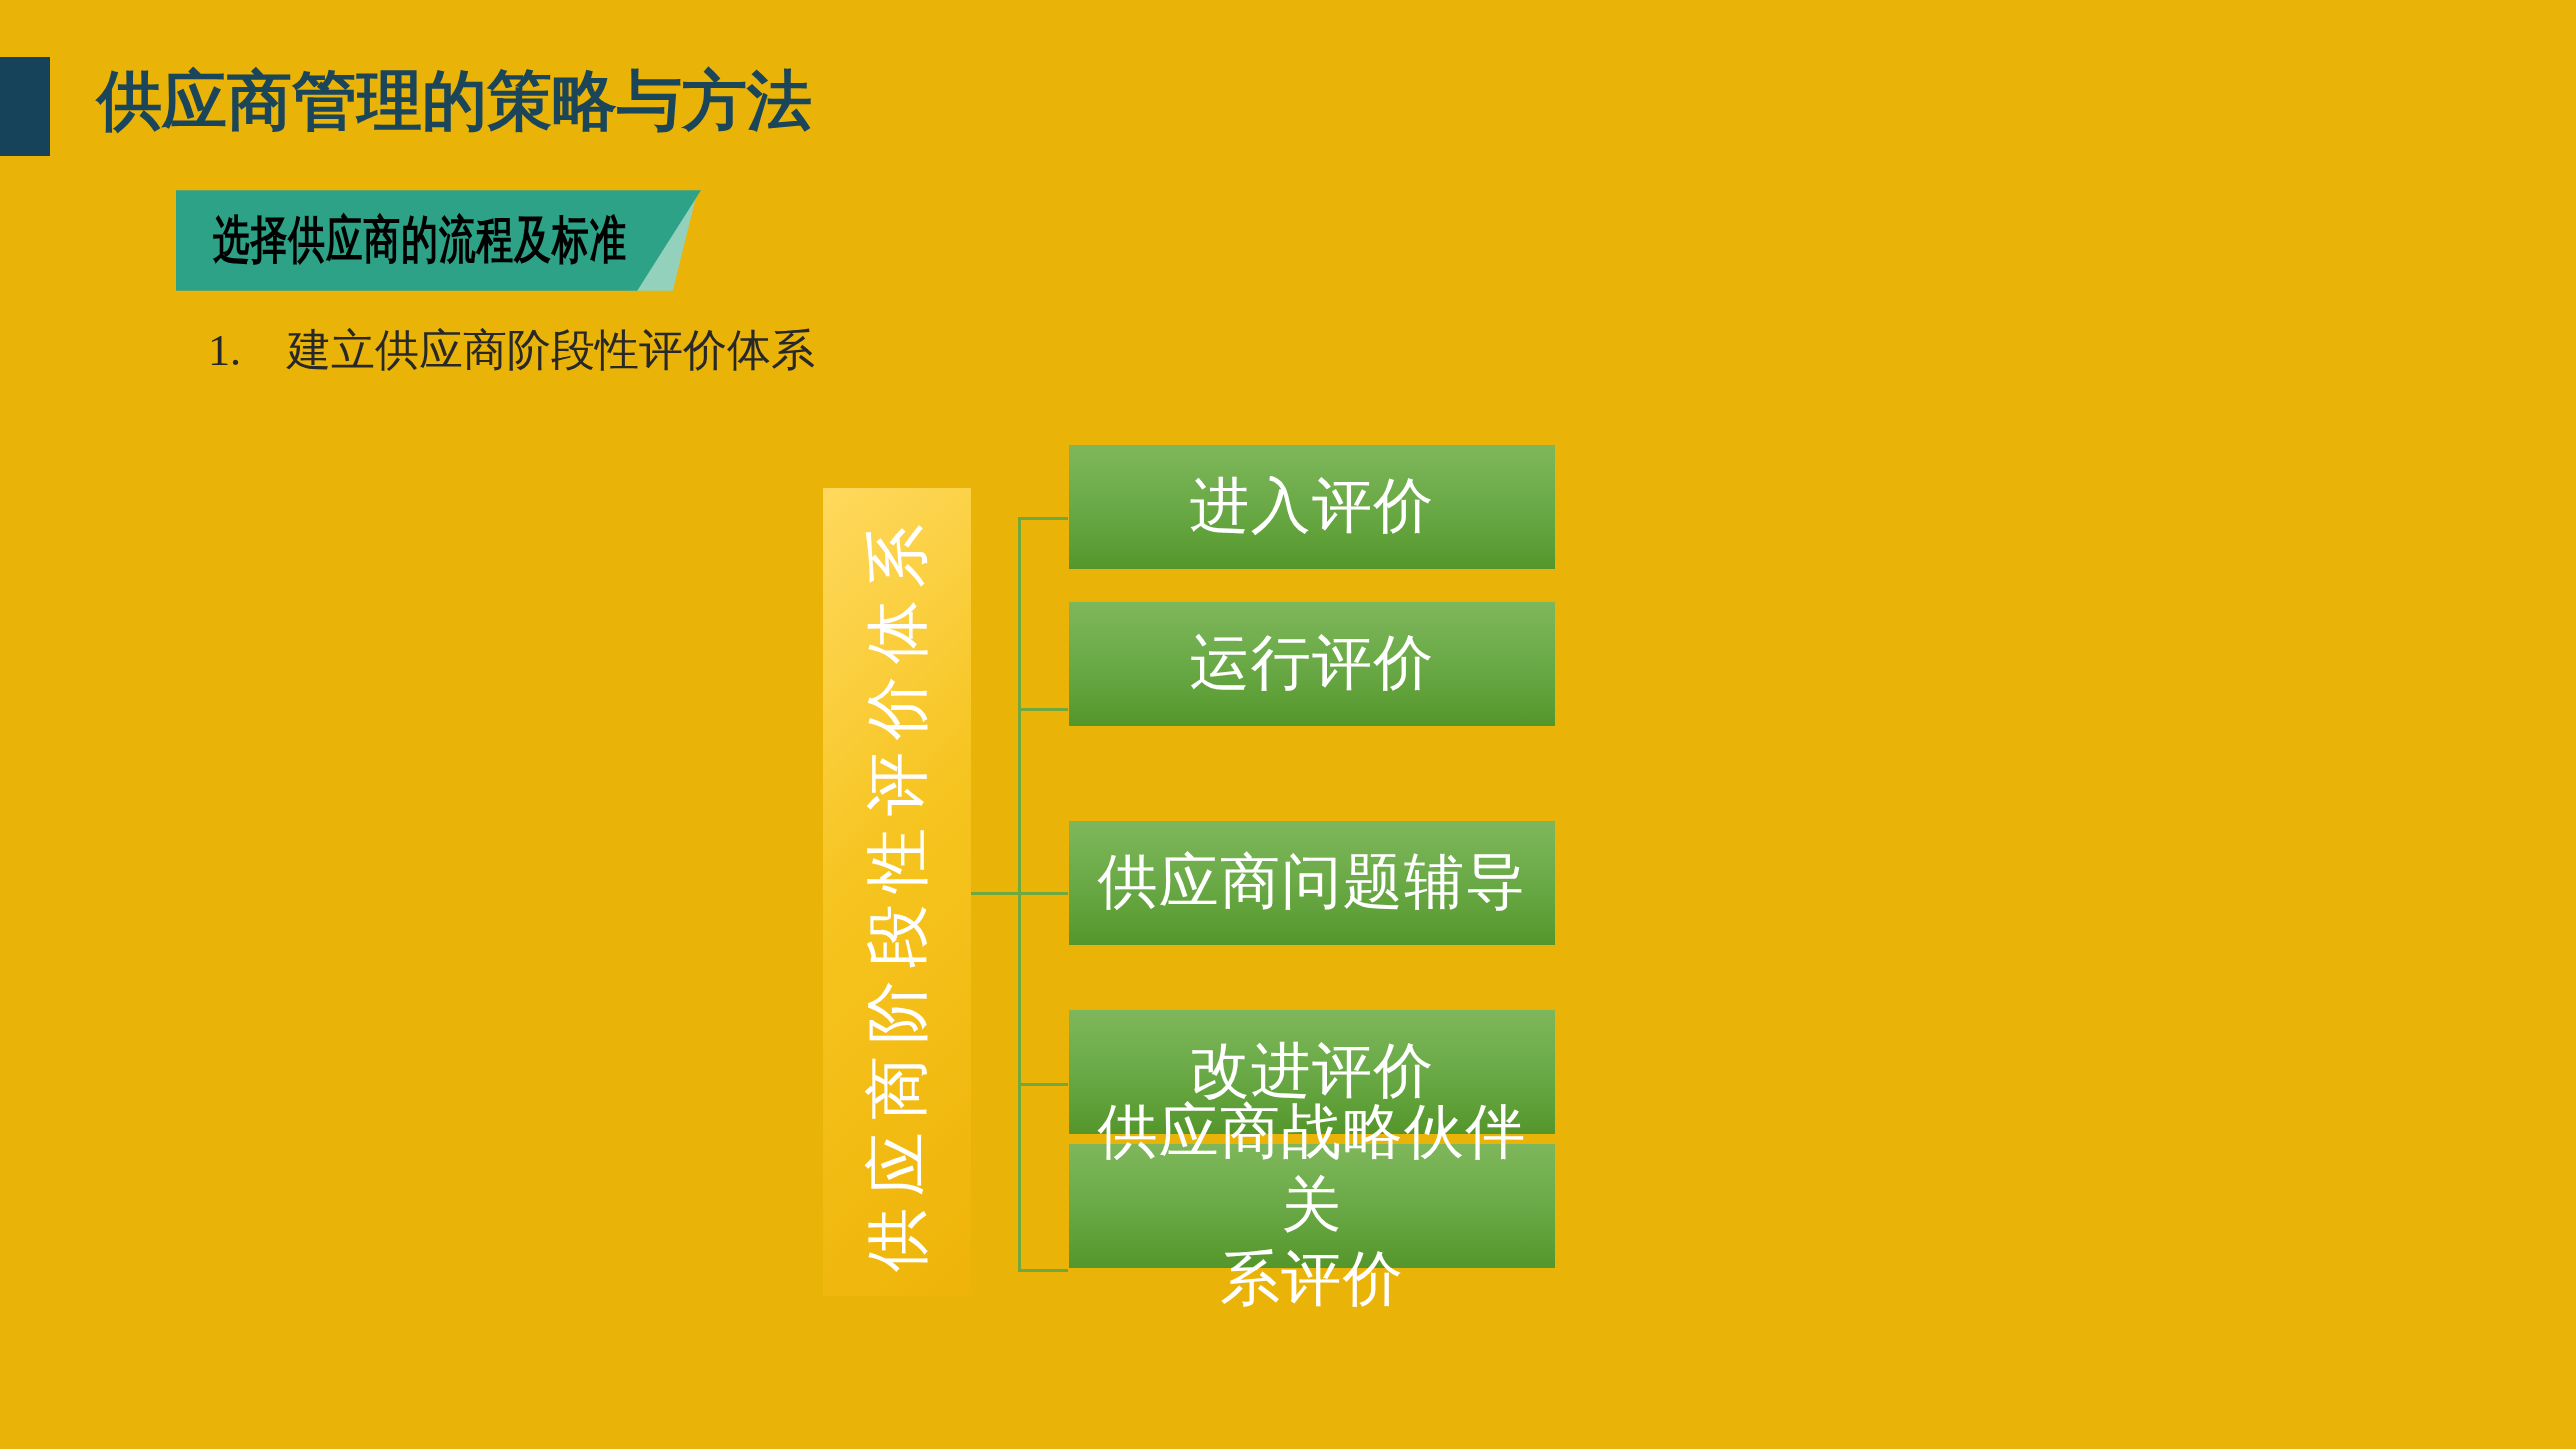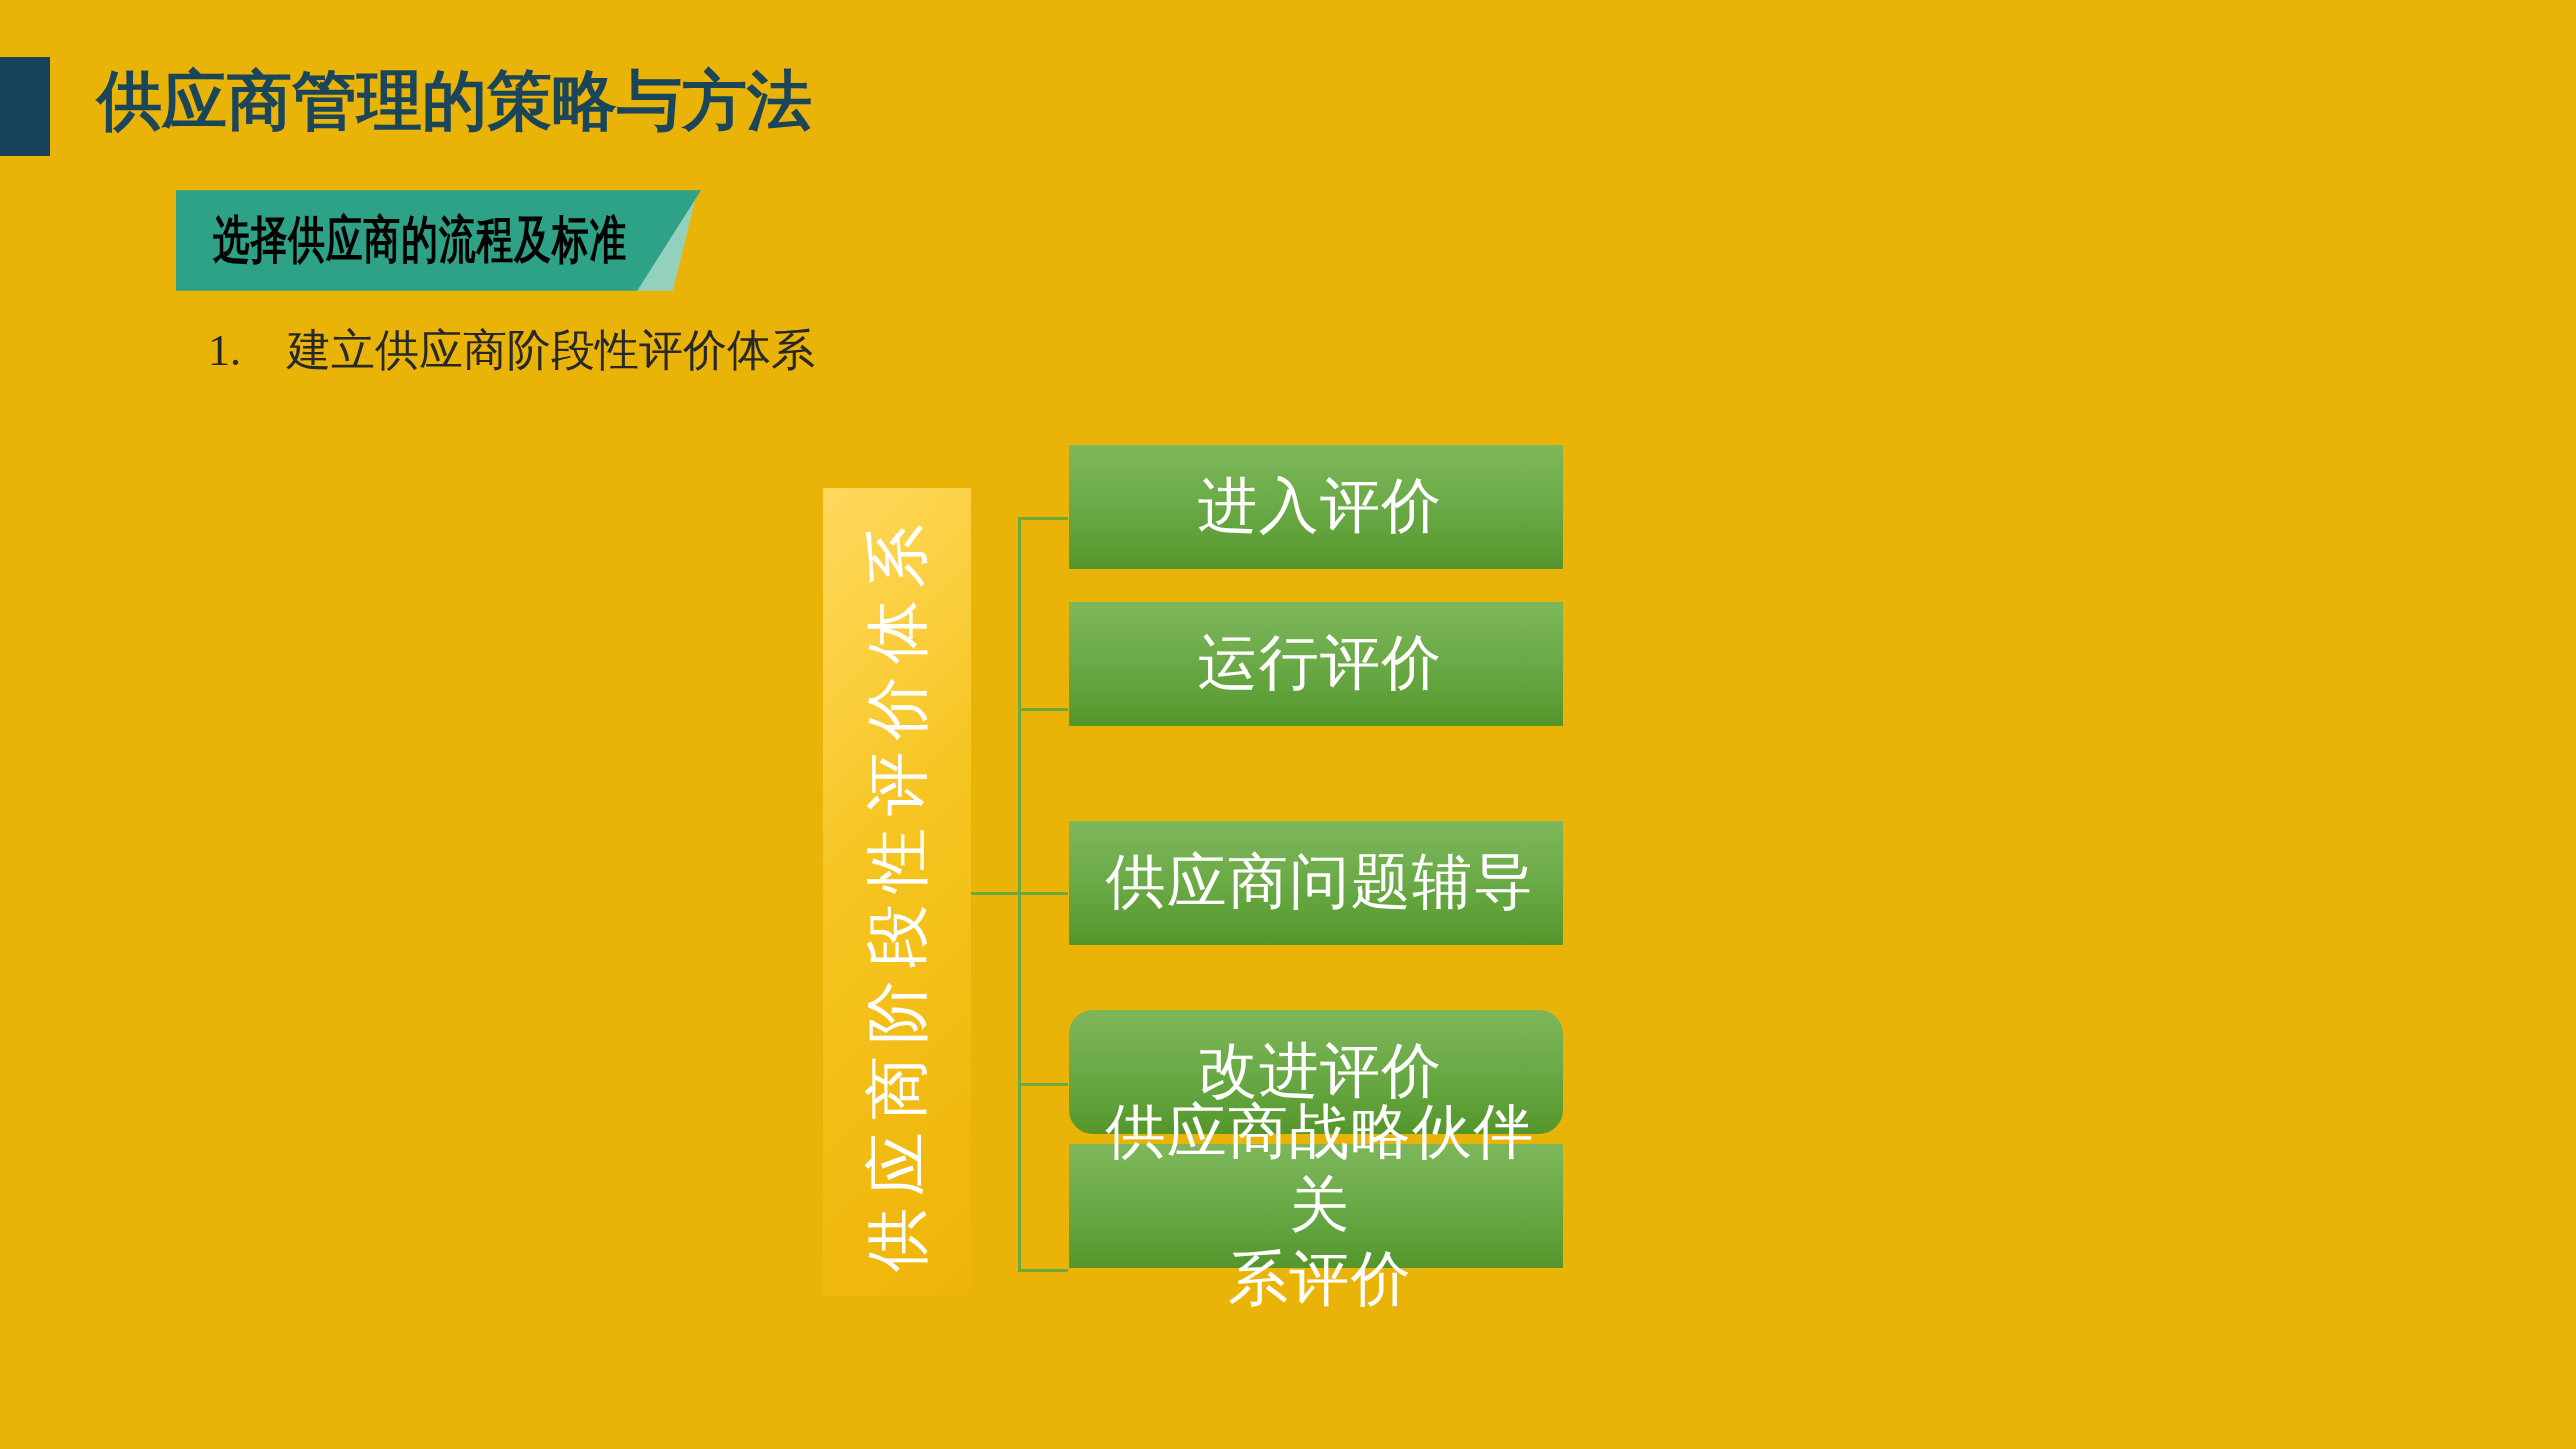--- a/index.html
+++ b/index.html
@@ -33,25 +33,25 @@
               display:flex;align-items:center;justify-content:center;
               color:#ffffff;font-size:64px;letter-spacing:12px;white-space:nowrap;
               font-family:"Liberation Serif", serif;}
   .conn{position:absolute;background:#6FA83F;}
   .conn.h{height:2.7px;}
   .conn.v{width:2.7px;}
   .node{position:absolute;left:1069px;width:486px;height:124px;
         background:linear-gradient(180deg,#7EB75B 0%,#68A844 55%,#54962B 100%);
         display:flex;align-items:center;justify-content:center;text-align:center;
         color:#ffffff;font-size:60px;letter-spacing:1.3px;line-height:1.22;
-        font-family:"Liberation Serif", serif;white-space:pre-line;padding-left:8px;}
+        font-family:"Liberation Serif", serif;white-space:pre-line;}
   .node1{top:445px;}
   .node2{top:602px;}
   .node3{top:821px;justify-content:center;}
-  .node4{top:1010px;border-radius:24px;}
+  .node4{top:1010px;}
   .node5{top:1144px;}
 </style>
 </head>
 <body>
 
 <div class="slide">
 
   <div class="accent-block"></div>
   <div class="page-title">供应商管理的策略与方法</div>
 

